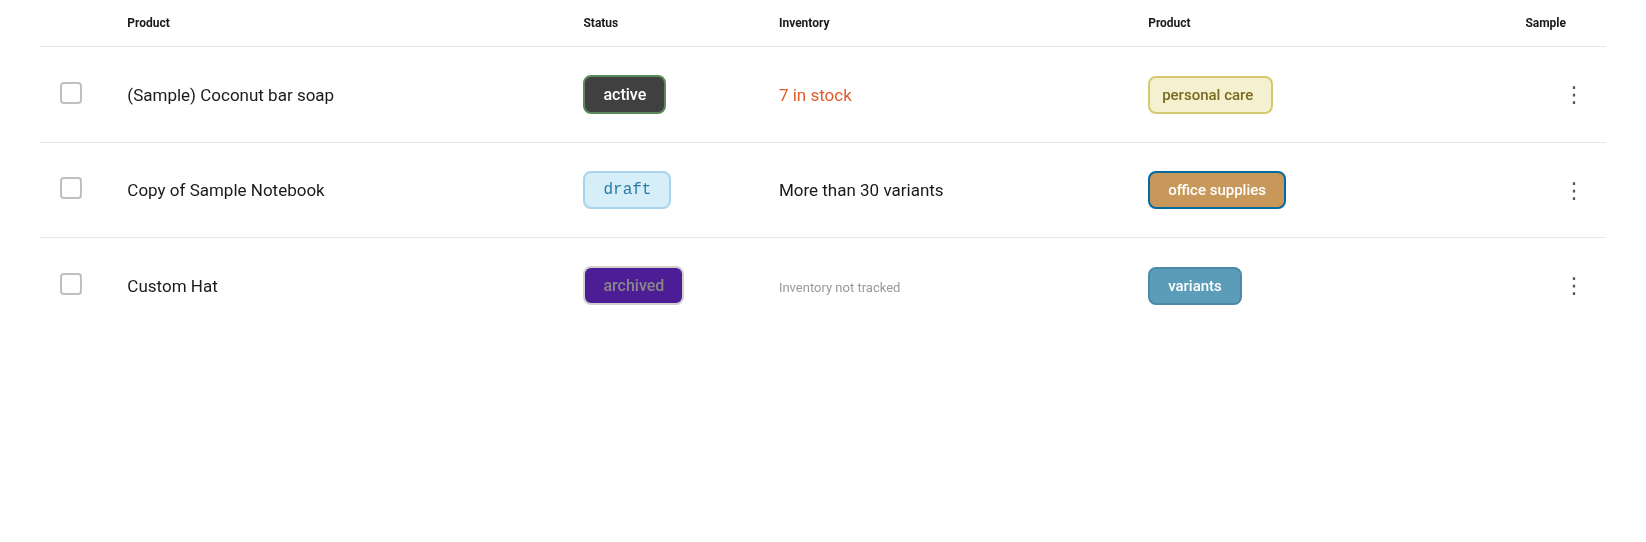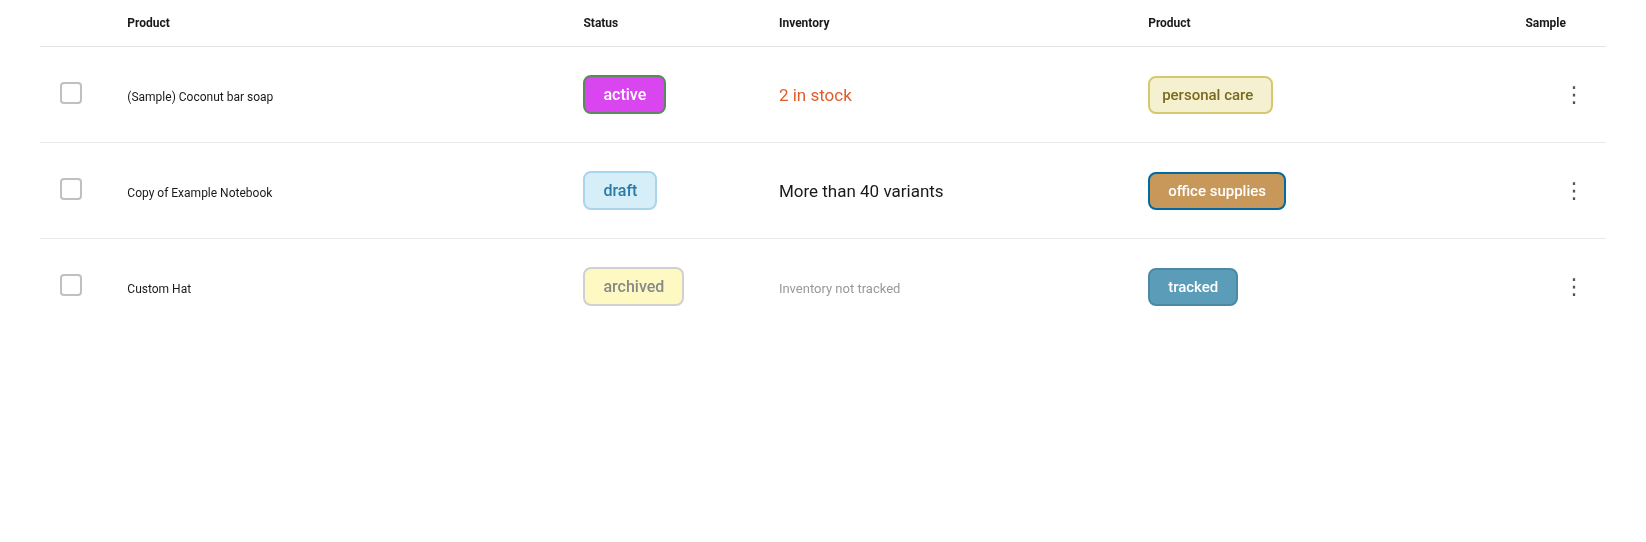--- a/index.html
+++ b/index.html
@@ -80,46 +80,47 @@
     .checkbox {
       width: 22px;
       height: 22px;
       border: 2px solid #c0c0c0;
       border-radius: 4px;
       display: inline-block;
       background: #fff;
     }
 
     .product-name {
-      font-size: 12px;
+      font-size: 17px;
       color: #1a1a1a;
     }
 
     .status-badge {
       display: inline-block;
       padding: 8px 18px;
       border-radius: 8px;
       font-size: 16px;
       font-weight: 500;
     }
 
     .status-active {
-      background: #d946ef;
+      background: #404040;
       color: #fff;
       border: 2px solid #5a8a5a;
     }
 
     .status-draft {
       background: #d6eef8;
       color: #2a7aa8;
       border: 2px solid #a8d4ed;
+      font-family: Liberation Mono, monospace;
     }
 
     .status-archived {
-      background: #fef9c3;
+      background: #4c1d95;
       color: #888888;
       border: 2px solid #d0d0d0;
     }
 
     .inventory-text {
       font-size: 17px;
       color: #1a1a1a;
     }
 
     .inventory-zero {
@@ -183,41 +184,41 @@
         <th class="col-inventory">Inventory</th>
         <th class="col-category">Product</th>
         <th class="col-action col-action">Sample</th>
       </tr>
     </thead>
     <tbody id="table-body">
     <tr>
           <td class="col-checkbox"><span class="checkbox"></span></td>
           <td class="col-product"><span class="product-name">(Sample) Coconut bar soap</span></td>
           <td class="col-status"><span class="status-badge status-active">active</span></td>
-          <td class="col-inventory"><span class="inventory-zero">2 in stock</span></td>
+          <td class="col-inventory"><span class="inventory-zero">7 in stock</span></td>
           <td class="col-category"><span class="category-badge category-personal-care">personal care</span></td>
           <td class="col-action">
             <div class="action-dots">⋮</div>
           </td>
         </tr>
         <tr>
           <td class="col-checkbox"><span class="checkbox"></span></td>
-          <td class="col-product"><span class="product-name">Copy of Example Notebook</span></td>
+          <td class="col-product"><span class="product-name">Copy of Sample Notebook</span></td>
           <td class="col-status"><span class="status-badge status-draft">draft</span></td>
-          <td class="col-inventory"><span class="inventory-text">More than 40 variants</span></td>
+          <td class="col-inventory"><span class="inventory-text">More than 30 variants</span></td>
           <td class="col-category"><span class="category-badge category-office-supplies">office supplies</span></td>
           <td class="col-action">
             <div class="action-dots">⋮</div>
           </td>
         </tr>
         <tr>
           <td class="col-checkbox"><span class="checkbox"></span></td>
           <td class="col-product"><span class="product-name">Custom Hat</span></td>
           <td class="col-status"><span class="status-badge status-archived">archived</span></td>
           <td class="col-inventory"><span class="inventory-muted">Inventory not tracked</span></td>
-          <td class="col-category"><span class="category-badge category-clothing">tracked</span></td>
+          <td class="col-category"><span class="category-badge category-clothing">variants</span></td>
           <td class="col-action">
             <div class="action-dots">⋮</div>
           </td>
         </tr>
       </tbody>
   </table>
 </div>
 
 </body></html>

